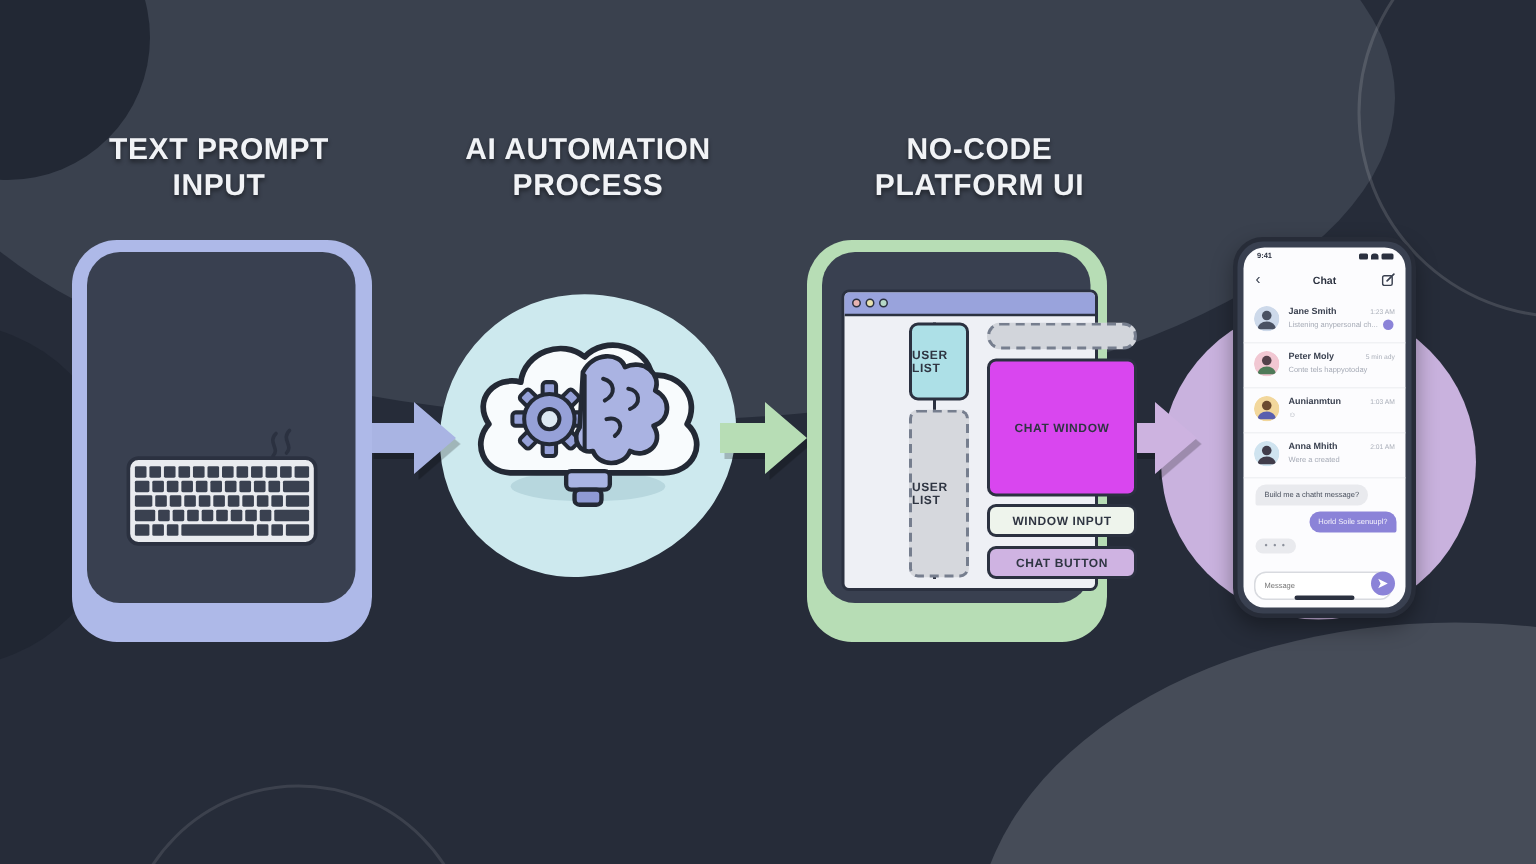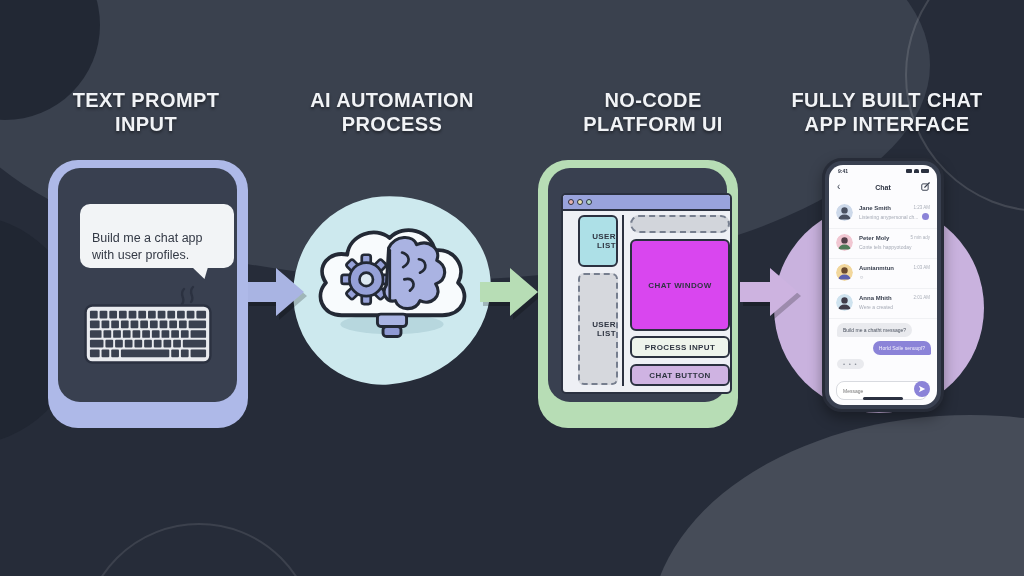--- a/index.html
+++ b/index.html
@@ -32,22 +32,22 @@
   .bubble-tail{content:"";position:absolute;right:26px;bottom:-11px;width:16px;height:12px;
           background:#f2f4f6;clip-path:polygon(0 0,100% 0,78% 100%);}
   
   .bwin{left:13px;top:25px;width:171px;height:201px;background:#eef0f5;border:2px solid #2b3140;
         border-radius:5px;box-sizing:border-box;}
   .btitle{position:absolute;left:0;top:0;right:0;height:14px;background:#99a3dc;
           border-bottom:2px solid #2b3140;border-radius:3px 3px 0 0;display:flex;align-items:center;gap:3px;padding-left:5px;}
   .dot{width:6px;height:6px;border-radius:50%;border:1px solid #2b3140;box-sizing:border-box;}
   .dot-r{background:#e7b3b1;} .dot-y{background:#e8e2ae;} .dot-g{background:#b5d8c6;}
   .vdivider{position:absolute;left:59px;top:20px;bottom:6px;width:2px;background:#2b3140;}
-  .uibox{position:absolute;display:flex;align-items:center;justify-content:center;text-align:right;
-         font-size:8px;font-weight:600;letter-spacing:.4px;color:#2f3542;border-radius:6px;box-sizing:border-box;}
+  .uibox{position:absolute;display:flex;align-items:center;justify-content:center;text-align:left;
+         font-size:8px;font-weight:600;letter-spacing:.4px;color:#2f3542;border-radius:6px;box-sizing:border-box;margin-left:28px;}
   .box-cyan{left:15px;top:20px;width:40px;height:52px;background:#ade0e7;border:2px solid #2b3140;}
   .box-dash{left:15px;top:78px;width:40px;height:112px;background:#d6d8dd;border:2px dashed #767e8e;}
   .box-pill{left:67px;top:20px;width:100px;height:18px;background:#d2d5db;border:2px dashed #767e8e;border-radius:9px;}
   .box-chat{left:67px;top:44px;width:100px;height:92px;background:#d946ef;border:2px solid #2b3140;}
   .box-input{left:67px;top:141px;width:100px;height:22px;background:#eef4ec;border:2px solid #2b3140;}
   .box-send{left:67px;top:169px;width:100px;height:22px;background:#cfb3e2;border:2px solid #2b3140;}
   
   .arrow{width:62px;height:56px;z-index:4;filter:drop-shadow(3px 4px 0 rgba(0,0,0,.22));}
   
   .ai-blob{left:293px;top:196px;width:198px;height:188px;background:#cde9ee;z-index:3;
@@ -95,30 +95,23 @@
   <div class="abs ring ring-tr"></div>
   <div class="abs ring ring-bl"></div>
   <div class="abs lavender-circle"></div>
 
   <div class="abs hdr" style="left:262px;top:88px;">AI AUTOMATION
 PROCESS</div>
   <div class="abs hdr" style="left:16px;top:88px;">TEXT PROMPT
 INPUT</div>
   <div class="abs hdr" style="left:523px;top:88px;">NO-CODE
 PLATFORM UI</div>
-  <div class="abs hdr" style="left:757px;top:88px;">FULLY BUILT CHAT
-APP INTERFACE</div>
 
   <div class="abs shell p1-shell">
     <div class="shell-inner">
-      <div class="abs bubble">
-        <span>Build me a chat app
-with user profiles.</span>
-        <span class="bubble-tail"></span>
-      </div>
       <svg class="abs" style="left:116px;top:108px;" width="26" height="30" viewBox="0 0 26 30">
         <path d="M8 28 c 5 -5 -4 -9 2 -15" fill="none" stroke="#2b3140" stroke-width="2.4" stroke-linecap="round"></path>
         <path d="M17 26 c 5 -5 -4 -9 2 -15" fill="none" stroke="#2b3140" stroke-width="2.4" stroke-linecap="round"></path>
       </svg>
       <svg class="abs" style="left:26px;top:136px;" width="128" height="60" viewBox="0 0 132 62">
         <rect x="1.5" y="1.5" width="129" height="59" rx="7" fill="#e9ebef" stroke="#2b3140" stroke-width="2.5"></rect>
         <g fill="#3a4150">
           <rect x="6" y="7" width="8" height="8" rx="1"></rect>
             <rect x="16" y="7" width="8" height="8" rx="1"></rect>
             <rect x="26" y="7" width="8" height="8" rx="1"></rect>
@@ -234,21 +227,21 @@
         <div class="btitle">
           <span class="dot dot-r"></span>
           <span class="dot dot-y"></span>
           <span class="dot dot-g"></span>
         </div>
         <div class="vdivider"></div>
         <div class="uibox box-cyan">USER LIST</div>
         <div class="uibox box-dash">USER LIST</div>
         <div class="uibox box-pill"></div>
         <div class="uibox box-chat">CHAT WINDOW</div>
-        <div class="uibox box-input">PROCESS INPUT</div>
+        <div class="uibox box-input">WINDOW INPUT</div>
         <div class="uibox box-send">CHAT BUTTON</div>
       </div>
     </div>
   </div>
 
   <svg class="abs arrow" style="left:738px;top:264px;" viewBox="0 0 58 56">
     <polygon points="0,18 30,18 30,4 58,28 30,52 30,38 0,38" fill="#cdb3e0"></polygon>
   </svg>
 
   <div class="abs phone">

